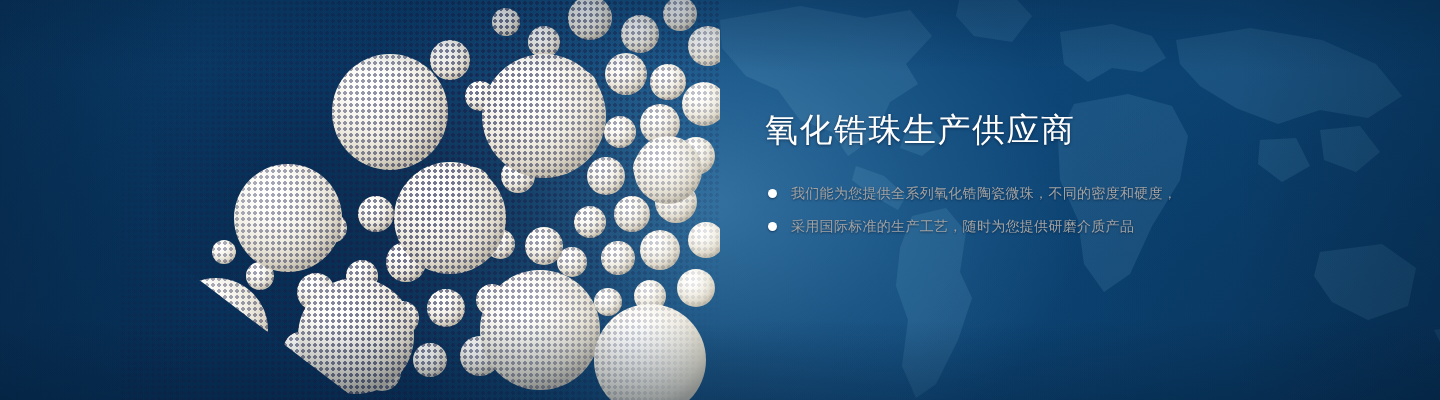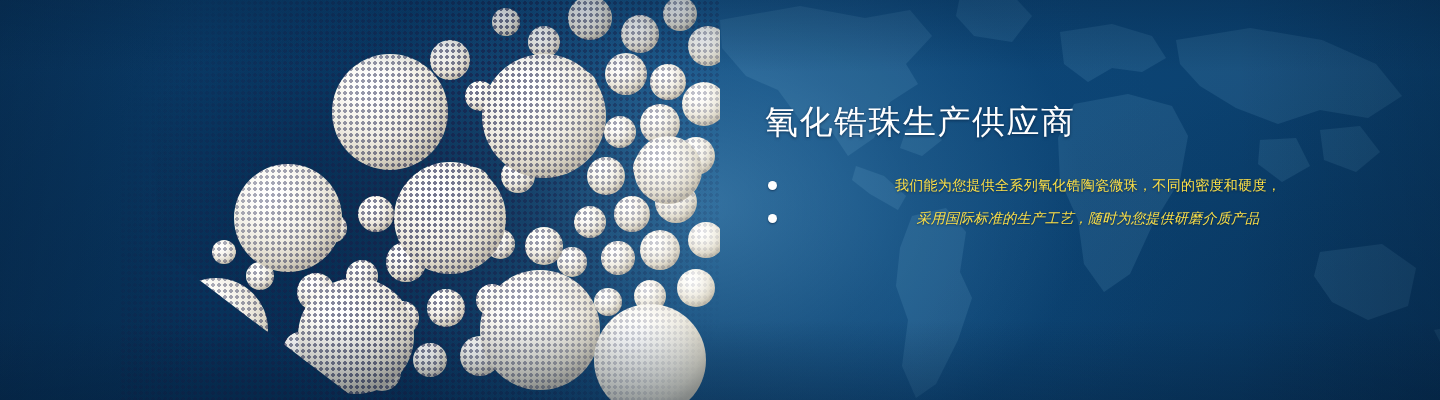--- a/index.html
+++ b/index.html
@@ -53,44 +53,43 @@
     background-image:radial-gradient(rgba(26,30,72,.85) 40%,rgba(0,0,0,0) 41%);
     background-size:6px 6px;
     -webkit-mask-image:linear-gradient(112deg,rgba(0,0,0,0) 6%,rgba(0,0,0,.55) 26%,rgba(0,0,0,.95) 52%,rgba(0,0,0,.55) 76%,rgba(0,0,0,0) 96%);
     mask-image:linear-gradient(112deg,rgba(0,0,0,0) 6%,rgba(0,0,0,.55) 26%,rgba(0,0,0,.95) 52%,rgba(0,0,0,.55) 76%,rgba(0,0,0,0) 96%);
     opacity:.75;
   }
   .beads svg{position:absolute;inset:0;width:100%;height:100%;display:block;}
 
   
   .copy{
-    position:absolute;left:765px;top:100px;width:620px;
+    position:absolute;left:765px;top:108px;width:620px;
   }
   .headline{
     margin:0 0 28px 0;
     font-size:33px;
     font-weight:400;
     letter-spacing:1.5px;
     color:#ffffff;
     text-shadow:0 1px 3px rgba(0,20,45,.60);
     white-space:nowrap;
   }
   .bullets{list-style:none;margin:0;padding:0;}
   .bullet{
     position:relative;
     padding-left:26px;
     margin-bottom:9px;
     font-size:14px;
     line-height:24px;
-    color:#fde047;
+    color:#a3a3a3;
     letter-spacing:.3px;
     text-shadow:0 1px 2px rgba(0,18,40,.55);
-    text-align:center;
-  }
-  .bullet:last-child{margin-bottom:0;font-style:italic;}
+  }
+  .bullet:last-child{margin-bottom:0;}
   .dot{
     position:absolute;left:3px;top:8px;
     width:9px;height:9px;border-radius:50%;
     background:#ffffff;
     box-shadow:0 1px 2px rgba(0,20,45,.5);
   }
   .bullet .ln{display:block;}
 </style>
 </head>
 <body>

